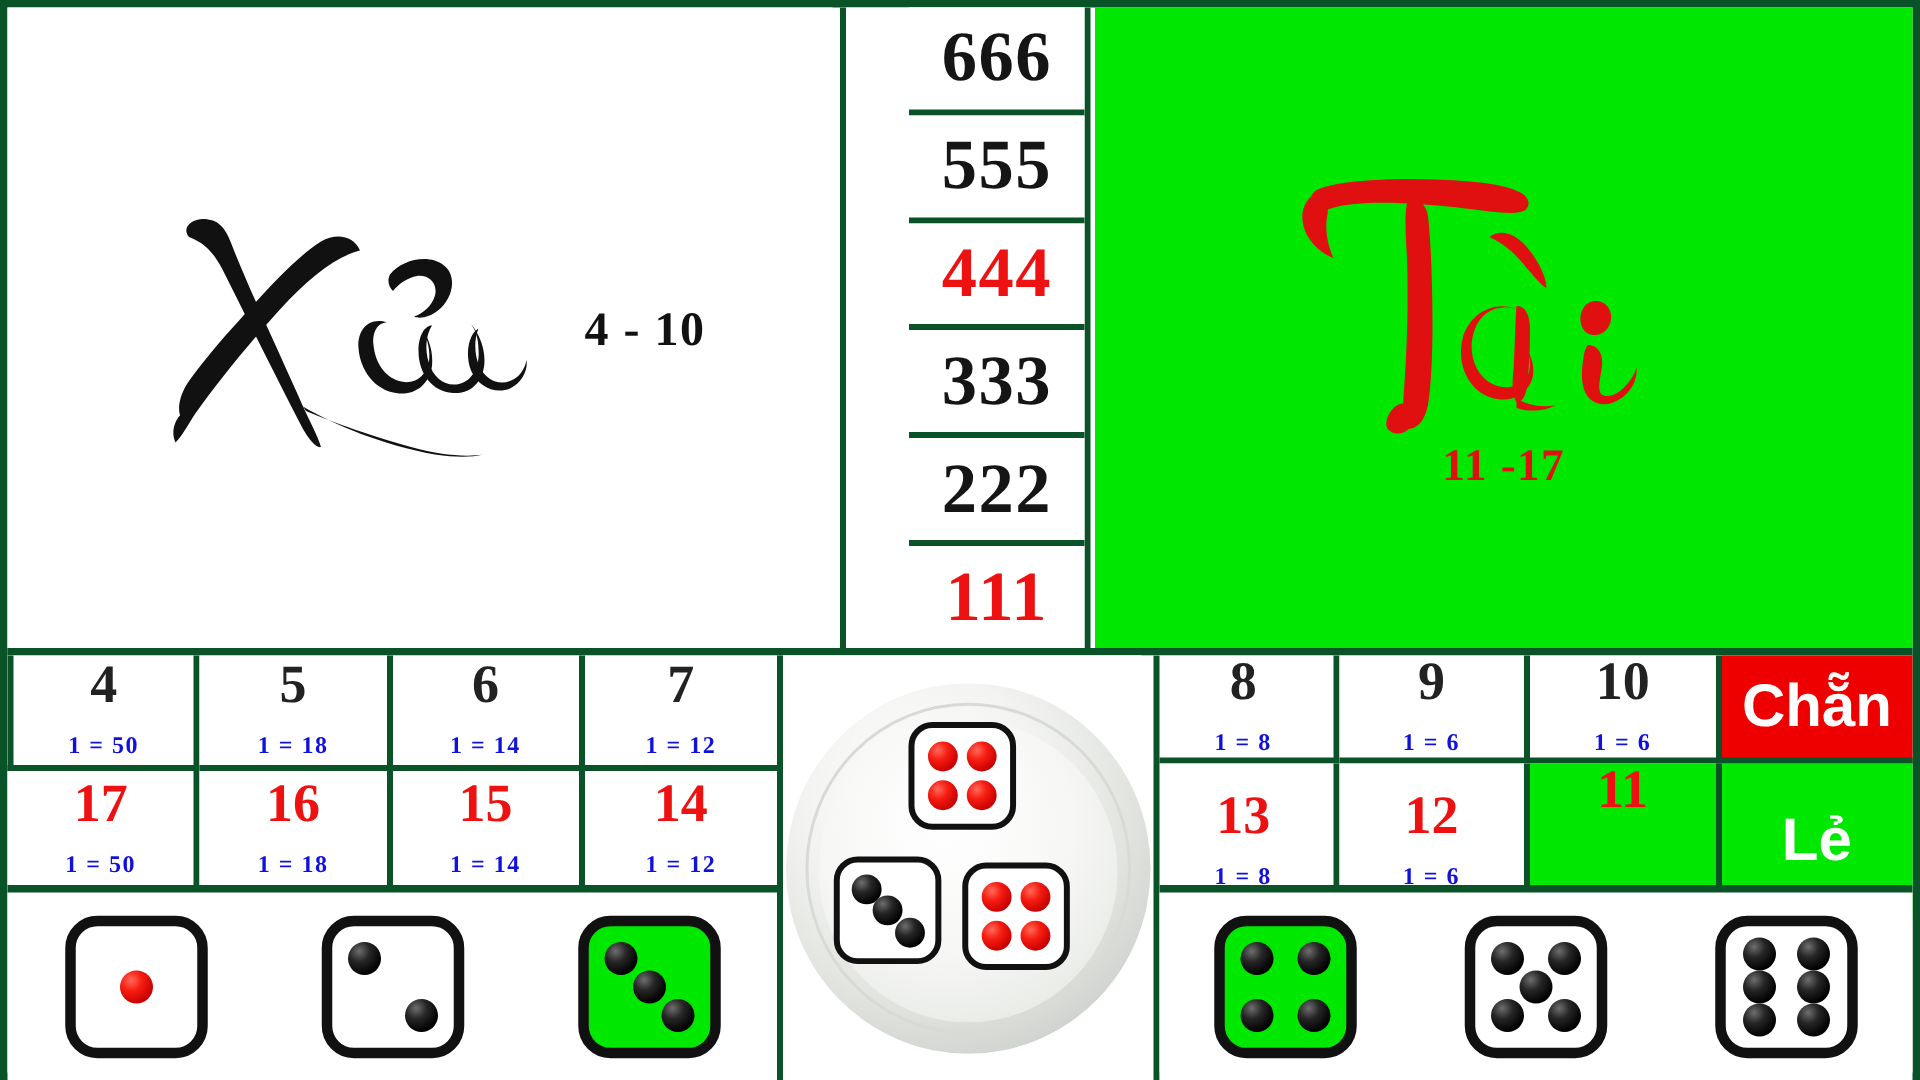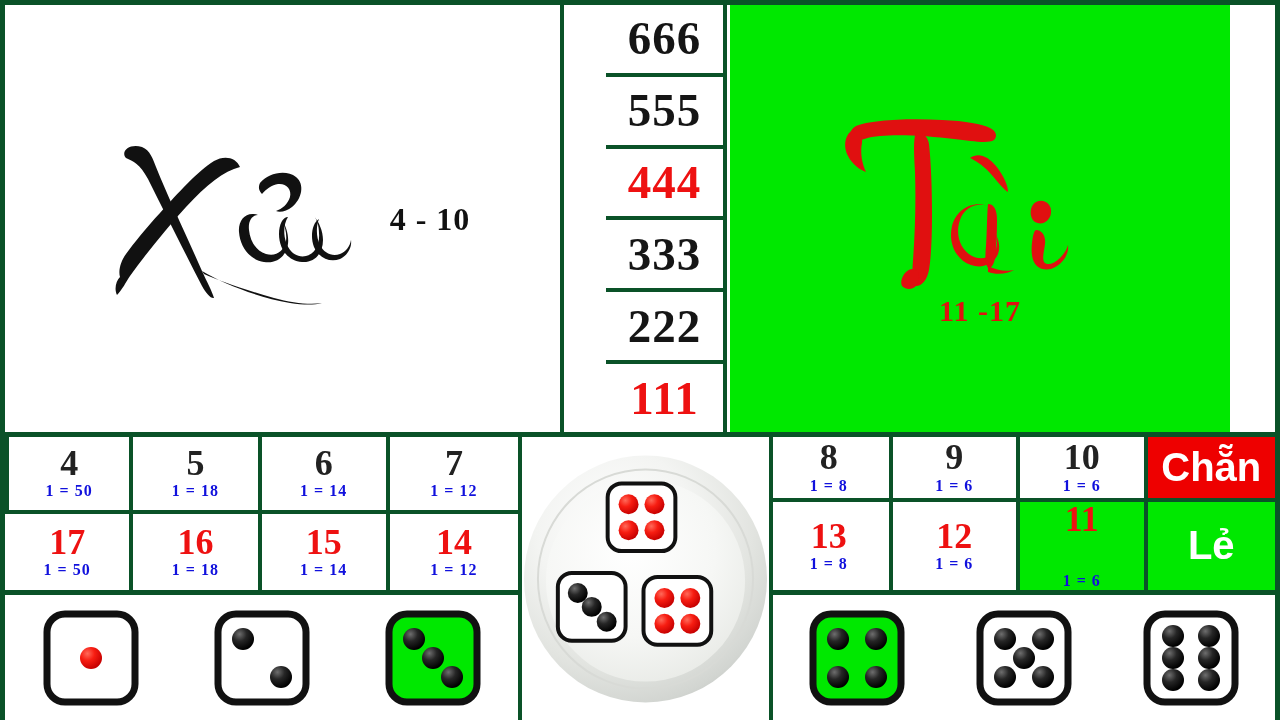--- a/index.html
+++ b/index.html
@@ -21,21 +21,21 @@
            display:flex;flex-direction:column;border-left:4px solid #0a5228;
            border-right:4px solid #0a5228;box-sizing:border-box;background:#fff;}
   .triple-cell{flex:1 1 0;display:flex;align-items:center;justify-content:center;
                border-bottom:4px solid #0a5228;box-sizing:border-box;background:#fff;margin-left:42px;}
   .triple-cell:last-child{border-bottom:none;}
   .triple-cell span{font-family:"Liberation Serif",serif;font-size:47px;font-weight:bold;
                     letter-spacing:1px;line-height:1;}
   .t-black{color:#151515;}
   .t-red{color:#ee1111;}
 
-  .tai-panel{position:absolute;left:725px;top:0;width:500px;height:427px;
+  .tai-panel{position:absolute;left:725px;top:0;width:545px;height:427px;
              background:#00e800;display:flex;flex-direction:column;
              align-items:center;justify-content:center;}
   .tai-script{width:300px;height:190px;display:block;}
   .tai-range{font-family:"Liberation Serif",serif;font-size:30px;font-weight:bold;
              color:#e01010;letter-spacing:1px;margin-top:-6px;}
 
   
   .mid{position:absolute;left:0;top:427px;width:1270px;height:158px;
        border-top:5px solid #0a5228;box-sizing:border-box;}
 
@@ -50,21 +50,21 @@
   .betgrid.left .bet-cell:first-child{border-left:4px solid #0a5228;}
   .betgrid.right .bet-cell:nth-child(1){border-left:4px solid #0a5228;}
   .betgrid.right .bet-cell:nth-child(5){border-left:4px solid #0a5228;}
   .bet-cell.lastcol{border-right:none;}
   .bet-cell.lastrow{border-bottom:none;}
   .bet-num{font-family:"Liberation Serif",serif;font-size:36px;font-weight:bold;
            line-height:0.95;letter-spacing:0px;}
   .bet-num.blk{color:#222;}
   .bet-num.red{color:#ee1111;}
   .bet-odds{font-family:"Liberation Serif",serif;font-size:16px;font-weight:bold;
-            color:#1111dd;margin-top:2px;letter-spacing:1px;}
+            color:#1111dd;margin-top:16px;letter-spacing:1px;}
   .bet-cell.sel{background:#00e800;gap:34px;}
 
   .bet-cell.chan{background:#ee0000;}
   .bet-cell.le{background:#00e800;}
   .parity-label{font-family:"Liberation Sans",sans-serif;font-size:40px;font-weight:bold;
                 color:#fff;letter-spacing:0px;}
 
   .bowl-area{position:absolute;left:513px;top:0;width:247px;height:153px;
              background:#fff;border-left:4px solid #0a5228;border-right:4px solid #0a5228;
              box-sizing:border-box;}

